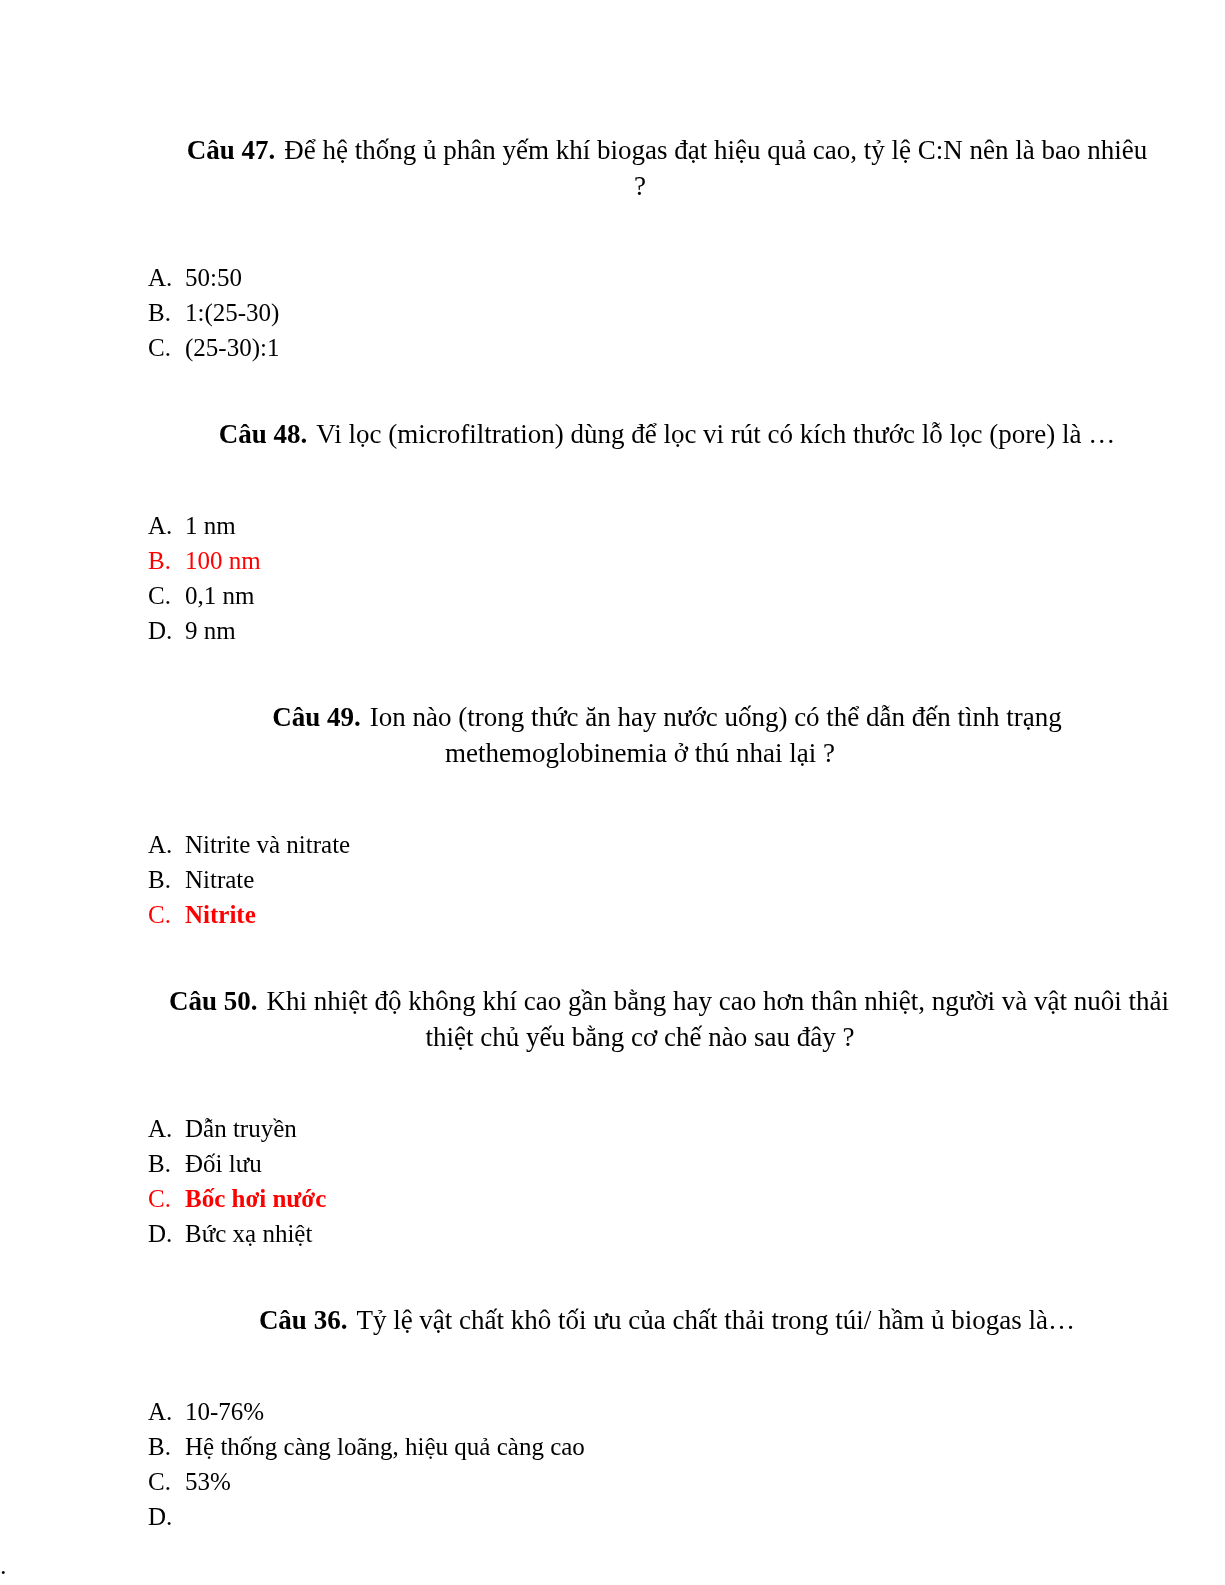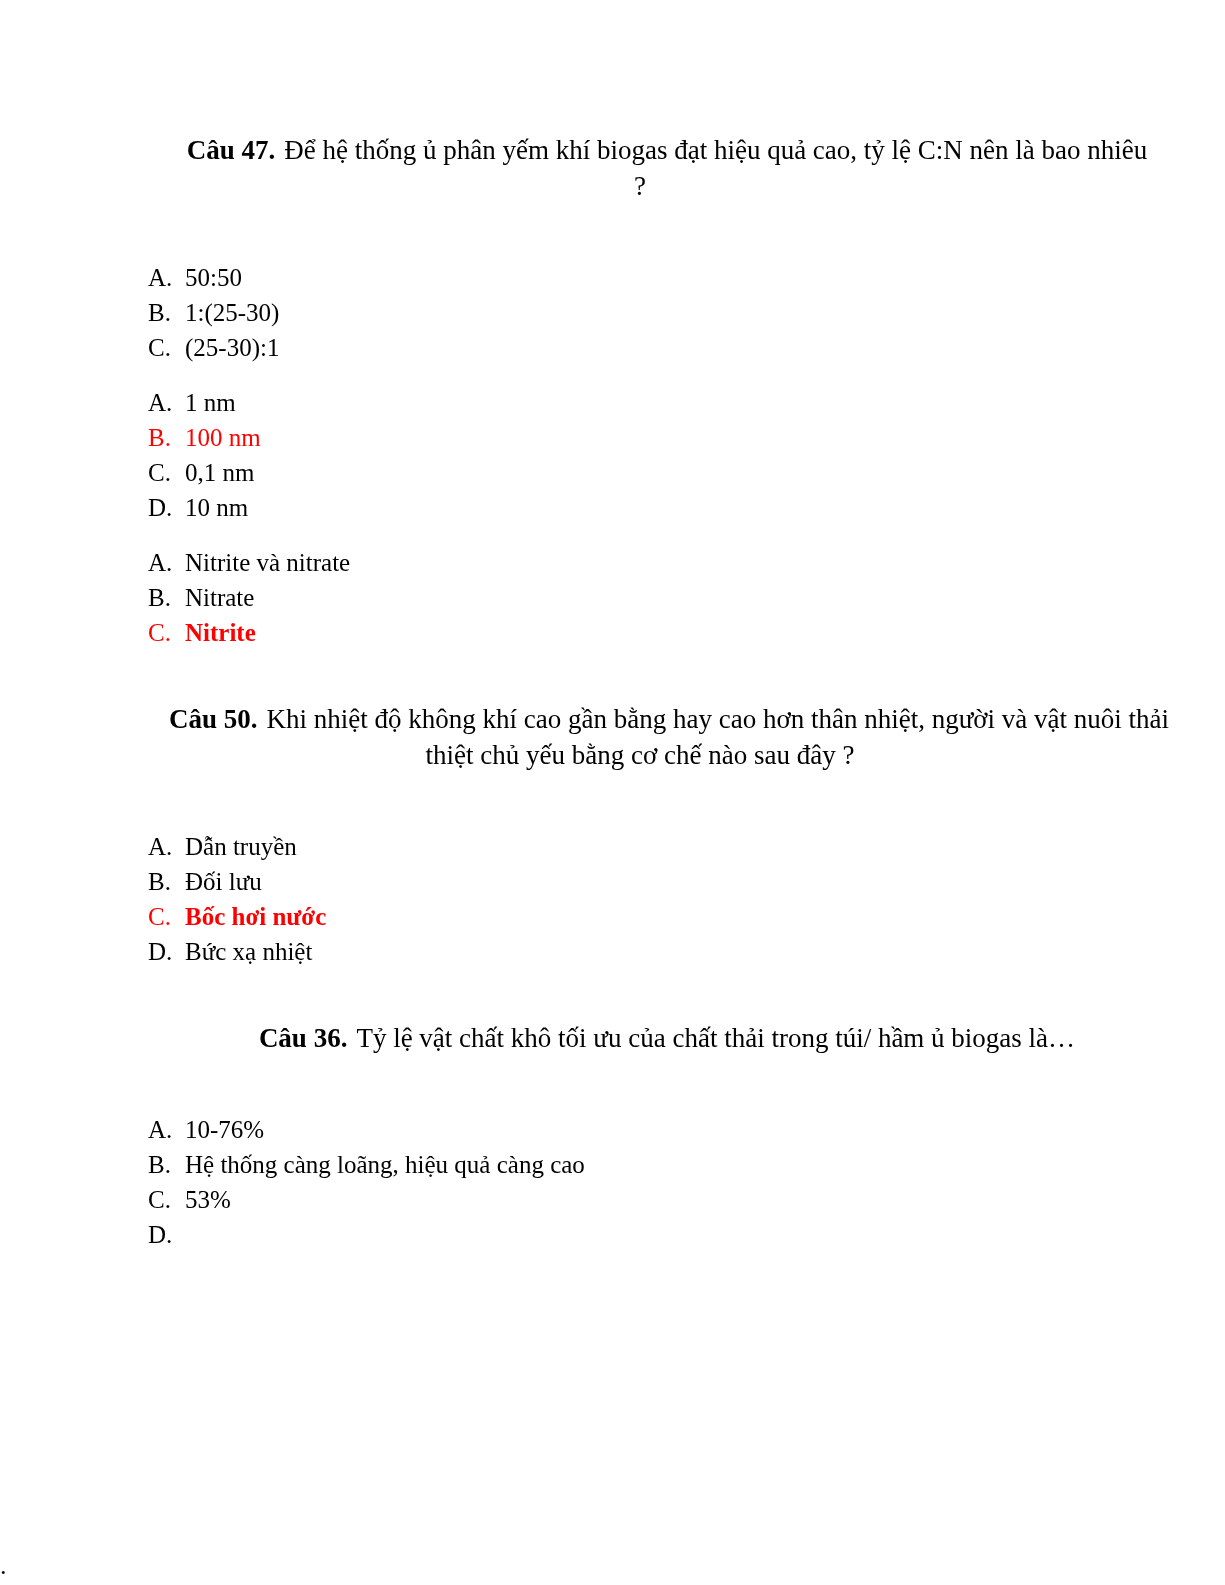--- a/index.html
+++ b/index.html
@@ -62,37 +62,44 @@
         <div class="option">
           <span class="opt-letter">B.</span><span class="opt-text">1:(25-30)</span>
         </div>
         <div class="option">
           <span class="opt-letter">C.</span><span class="opt-text">(25-30):1</span>
         </div>
       </div>
     </div>
 
     <div class="question">
+      <div class="q-title">
+        <span class="q-label">Câu 48.</span><span class="q-text">Vi lọc (microfiltration) dùng để lọc vi rút có kích thước lỗ lọc (pore) là …</span>
+      </div>
       <div class="options">
         <div class="option">
           <span class="opt-letter">A.</span><span class="opt-text">1 nm</span>
         </div>
         <div class="option">
           <span class="opt-letter red">B.</span><span class="opt-text red">100 nm</span>
         </div>
         <div class="option">
           <span class="opt-letter">C.</span><span class="opt-text">0,1 nm</span>
         </div>
         <div class="option">
-          <span class="opt-letter">D.</span><span class="opt-text">10 nm</span>
+          <span class="opt-letter">D.</span><span class="opt-text">9 nm</span>
         </div>
       </div>
     </div>
 
     <div class="question">
+      <div class="q-title">
+        <span class="q-label">Câu 49.</span><span class="q-text">Ion nào (trong thức ăn hay nước uống) có thể dẫn đến tình trạng
+methemoglobinemia ở thú nhai lại ?</span>
+      </div>
       <div class="options">
         <div class="option">
           <span class="opt-letter">A.</span><span class="opt-text">Nitrite và nitrate</span>
         </div>
         <div class="option">
           <span class="opt-letter">B.</span><span class="opt-text">Nitrate</span>
         </div>
         <div class="option">
           <span class="opt-letter red">C.</span><span class="opt-text bold-red">Nitrite</span>
         </div>

